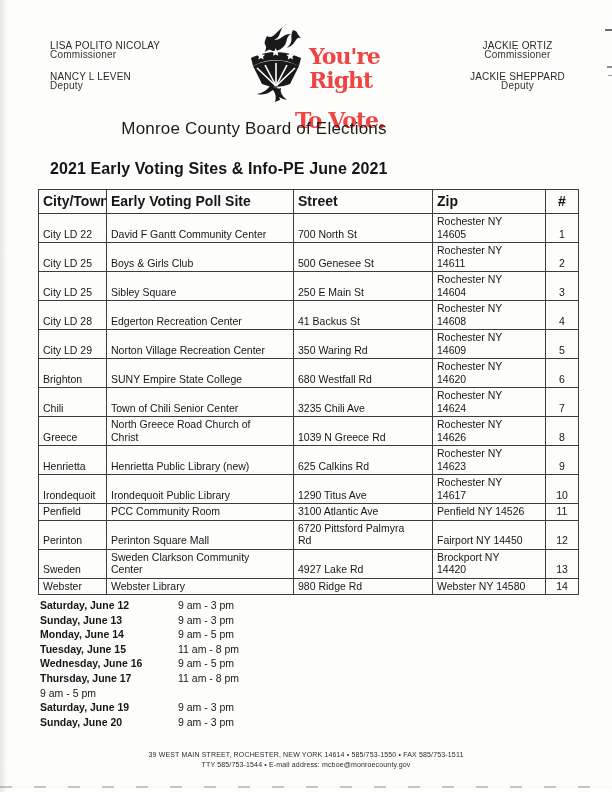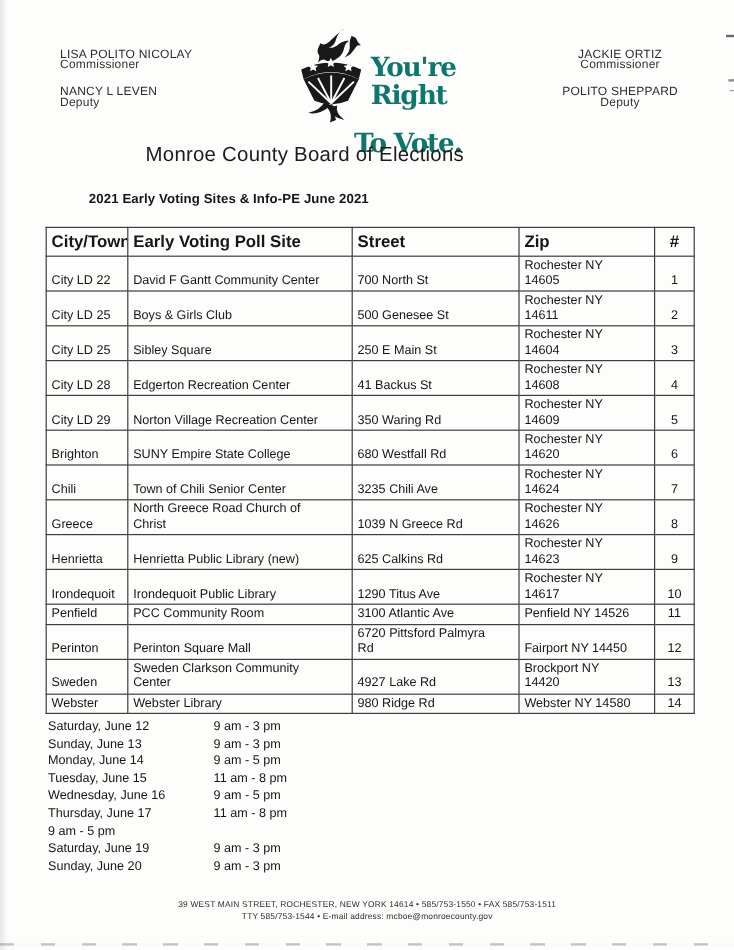--- a/index.html
+++ b/index.html
@@ -12,39 +12,39 @@
   .officials-left{left:50px;text-align:left;}
   .officials-right{right:47px;text-align:center;}
   .official{margin-bottom:13px;}
   .official .name{font-weight:500;}
   .official .role{color:#333;}
 
   
   .logo{position:absolute;left:243px;top:22px;width:150px;height:100px;}
   .logo svg{position:absolute;left:0;top:2px;}
   .logo-text{position:absolute;left:66px;top:22px;font-family:"DejaVu Serif",serif;
-             font-weight:bold;font-size:22px;line-height:24px;color:#0f766e;letter-spacing:-1px;}
+             font-weight:bold;font-size:22px;line-height:24px;color:#ef4444;letter-spacing:-1px;}
   .logo-text .l3{margin-left:-14px;margin-top:16px;}
 
   .doc-title{position:absolute;top:119px;left:0;width:508px;text-align:center;
              font-size:17px;color:#1c1c1c;letter-spacing:.2px;}
-  .doc-subtitle{position:absolute;top:160px;left:50px;font-size:11px;font-weight:bold;color:#151515;letter-spacing:.1px;margin-left:24px;}
+  .doc-subtitle{position:absolute;top:160px;left:50px;font-size:16px;font-weight:bold;color:#151515;letter-spacing:.1px;}
 
   
   table.sites{position:absolute;left:38px;top:189px;width:540px;border-collapse:collapse;
               font-size:10.5px;line-height:12.5px;color:#161616;table-layout:fixed;}
   table.sites th,table.sites td{border:1px solid #3d3d3d;padding:1px 4px 2px 4px;
               text-align:left;vertical-align:bottom;white-space:pre-line;overflow:hidden;}
   table.sites th{font-weight:bold;font-size:14px;vertical-align:middle;height:19px;padding-top:2px;}
   table.sites th.num,table.sites td.num{text-align:center;}
 
   
   .schedule{position:absolute;left:40px;top:598px;font-size:10.5px;line-height:14.6px;color:#161616;}
   .sched-row{display:flex;}
-  .sched-day{flex:0 0 138px;}
+  .sched-day{flex:0 0 138px;font-weight:bold;}
   .sched-time{width:76px;text-align:left;}
 
   
   .footer{position:absolute;top:750px;left:0;width:612px;text-align:center;
           font-size:7px;line-height:10px;color:#2b2b2b;letter-spacing:.15px;}
 
   
   .left-shade{position:absolute;left:0;top:0;width:7px;height:100%;
               background:linear-gradient(90deg,rgba(170,170,170,.28),rgba(255,255,255,0));}
   .edge-mark1{position:absolute;right:0;top:29px;width:7px;height:2px;background:#6a6a6a;}
@@ -74,21 +74,21 @@
       <div class="role">Deputy</div>
     </div>
   </div>
 
   <div class="officials officials-right">
     <div class="official">
       <div class="name">JACKIE ORTIZ</div>
       <div class="role">Commissioner</div>
     </div>
     <div class="official">
-      <div class="name">POLITO SHEPPARD</div>
+      <div class="name">JACKIE SHEPPARD</div>
       <div class="role">Deputy</div>
     </div>
   </div>
 
   <div class="logo">
     <svg width="66" height="84" viewBox="0 0 66 84">
 
       <path d="M44 0 C34 6 40 12 31 16 C40 16 38 10 48 10 C41 14 47 20 36 26
                C26 30 30 22 22 28 C26 18 18 24 24 12 C30 16 32 8 44 0 Z" fill="#191919"></path>
       <path d="M50 6 C46 14 52 16 44 24 C54 20 52 12 58 14 C52 8 56 8 50 6 Z" fill="#191919"></path>

